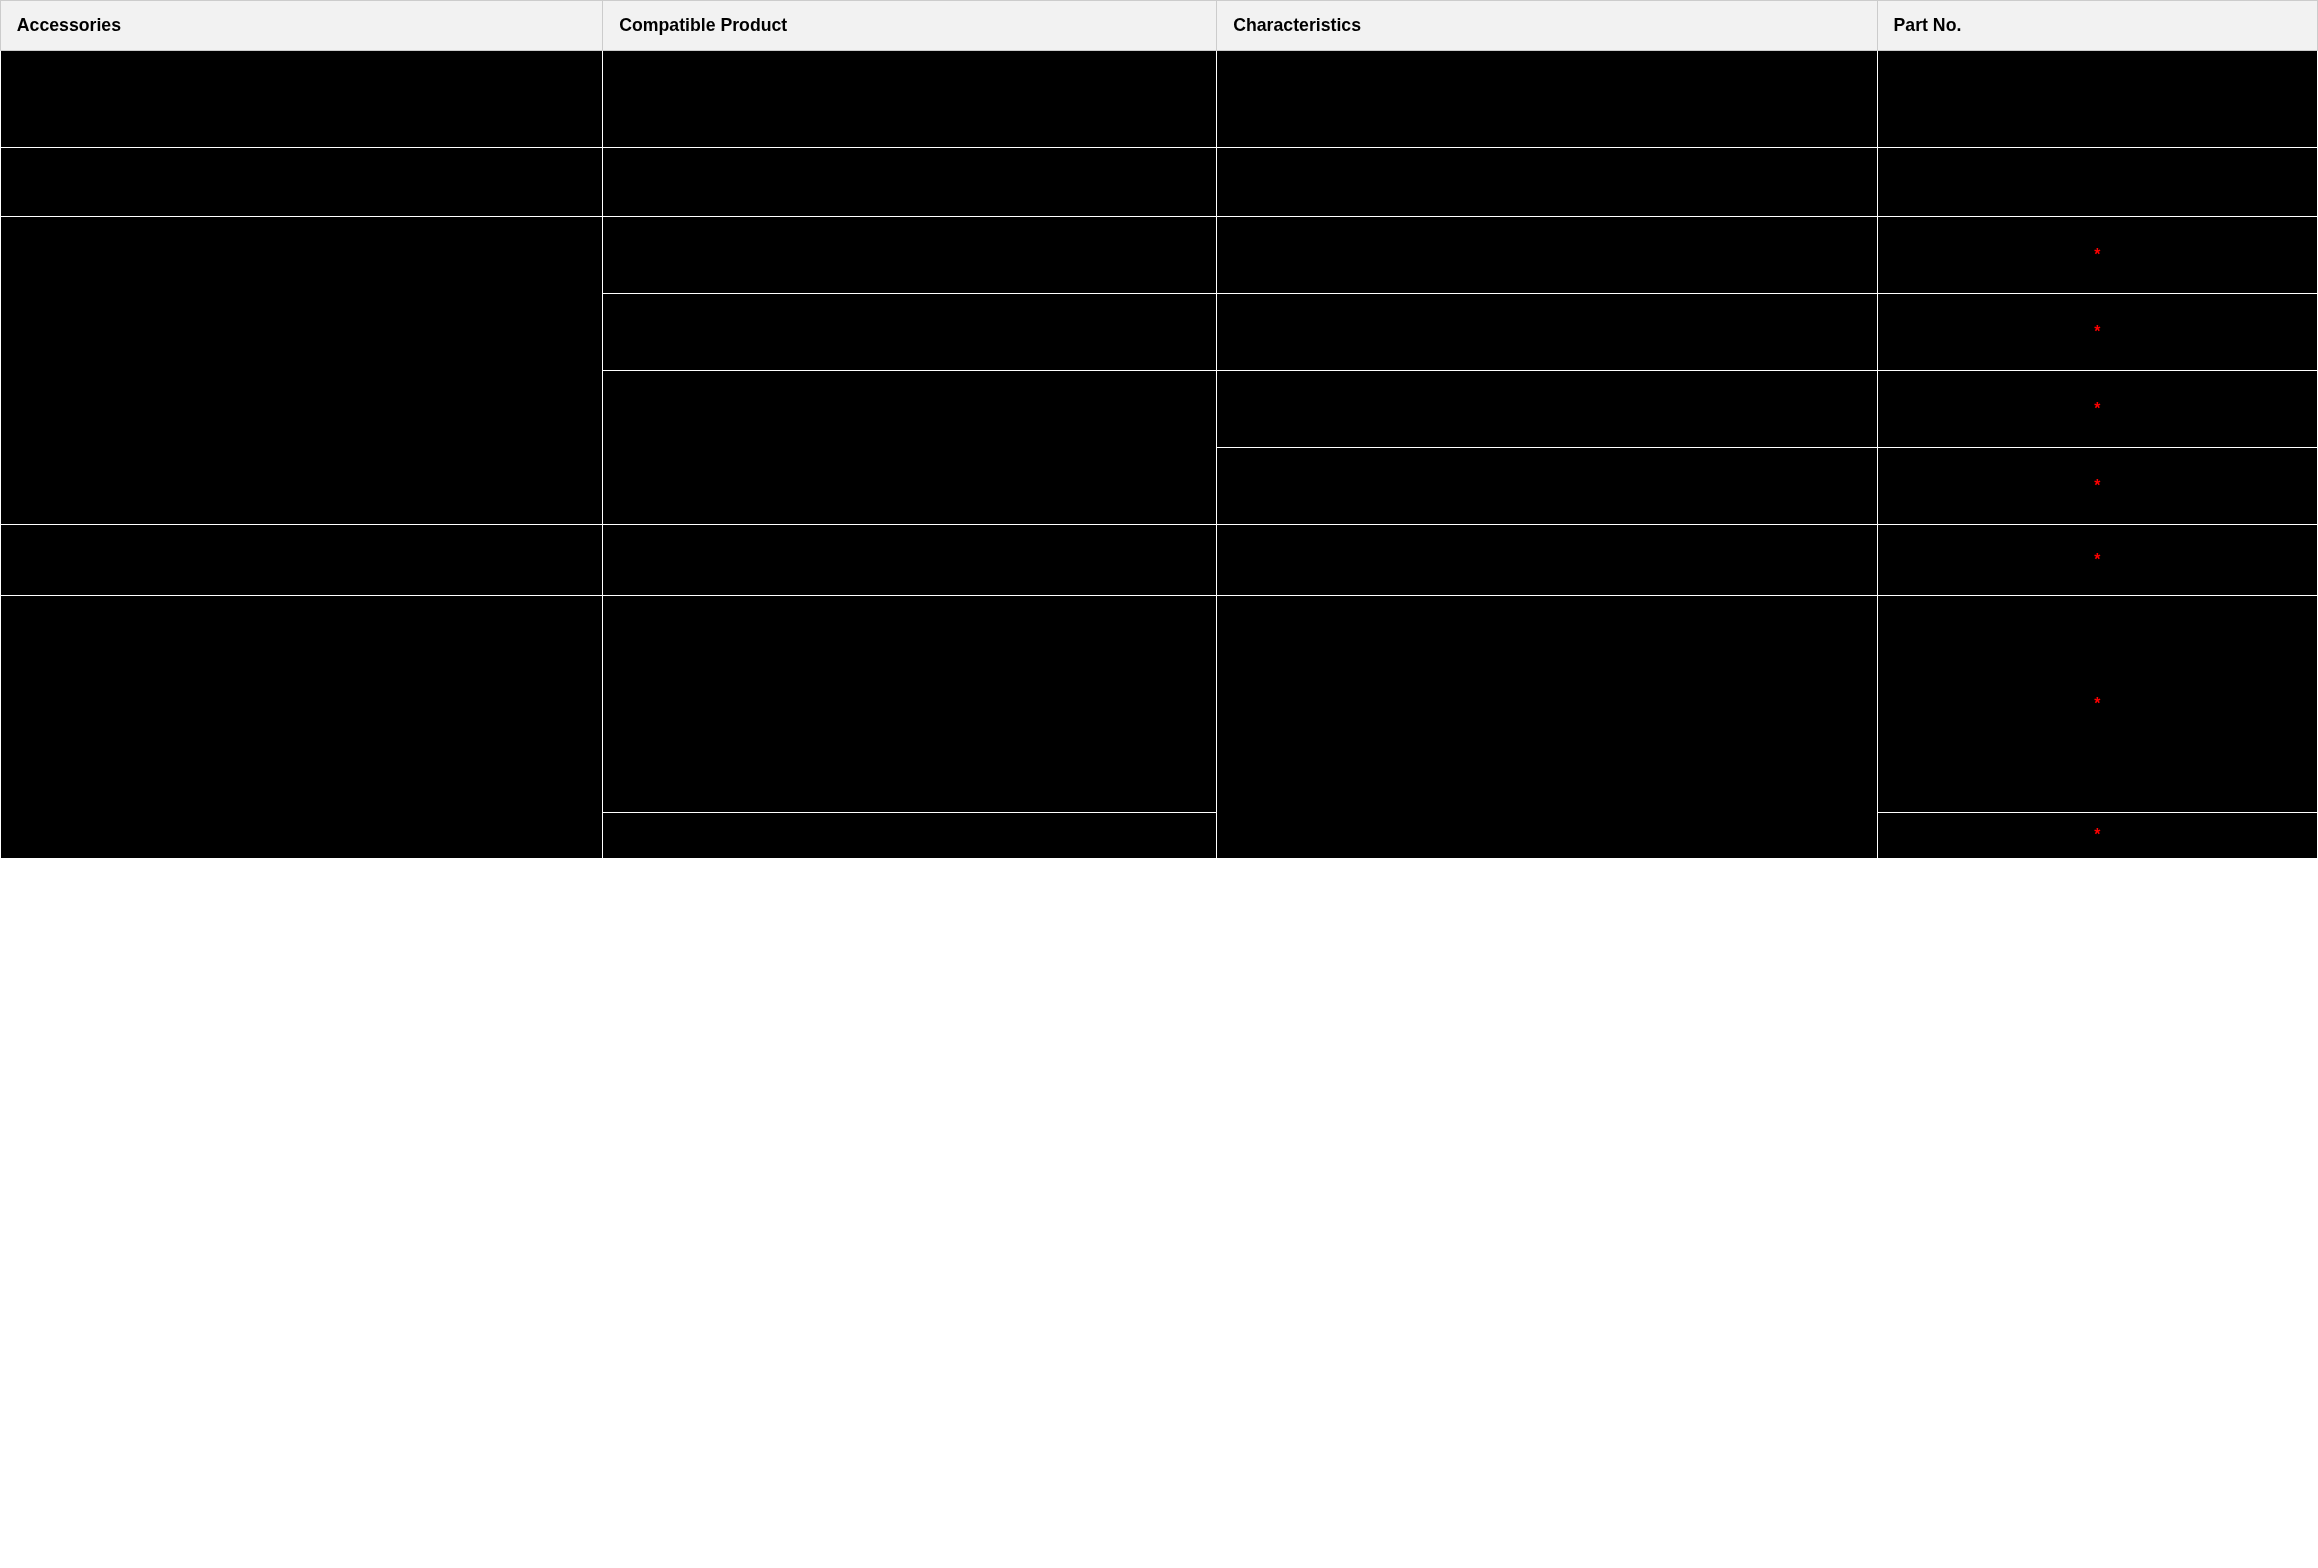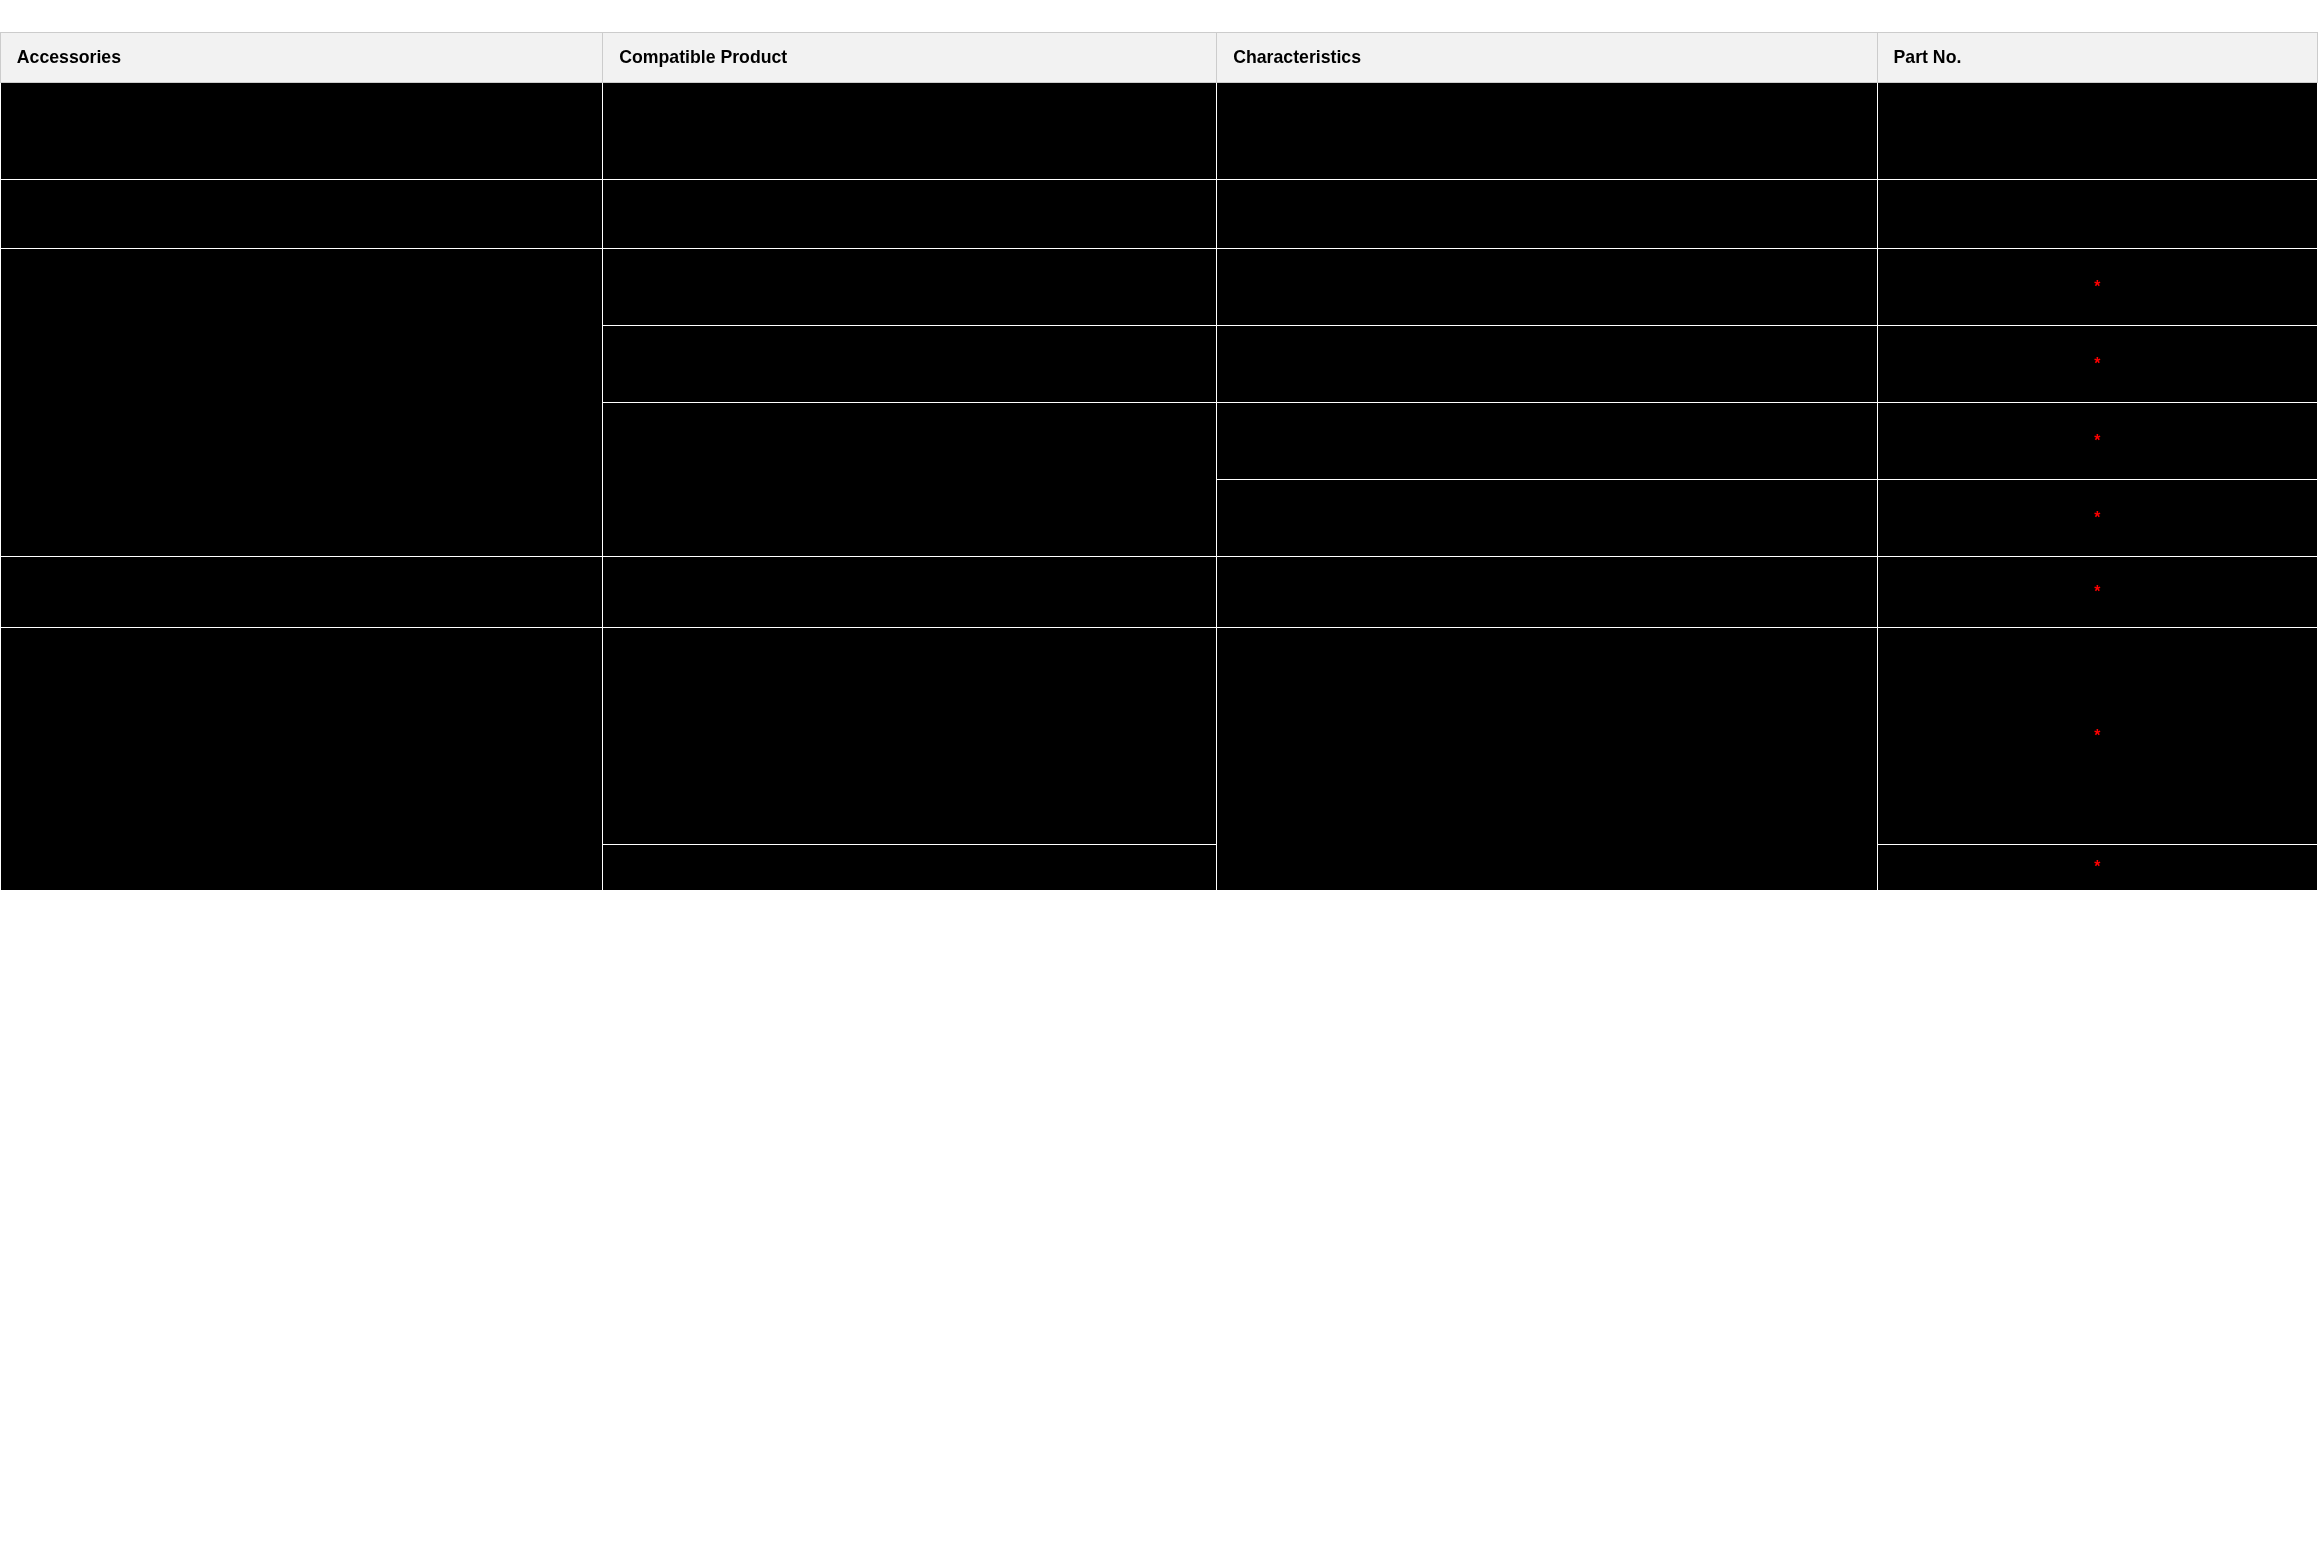--- a/index.html
+++ b/index.html
@@ -9,21 +9,20 @@
     }
     body {
       font-family: Arial, Helvetica, sans-serif;
       background: #ffffff;
       padding: 0;
     }
     table {
       width: 100%;
       border-collapse: collapse;
       table-layout: fixed;
-      margin-top: 32px;
     }
     th {
       background: #f2f2f2;
       color: #000000;
       font-weight: bold;
       font-size: 17.7px;
       text-align: left;
       padding: 13.8px 15.8px;
       border: 1px solid #cccccc;
       vertical-align: middle;

